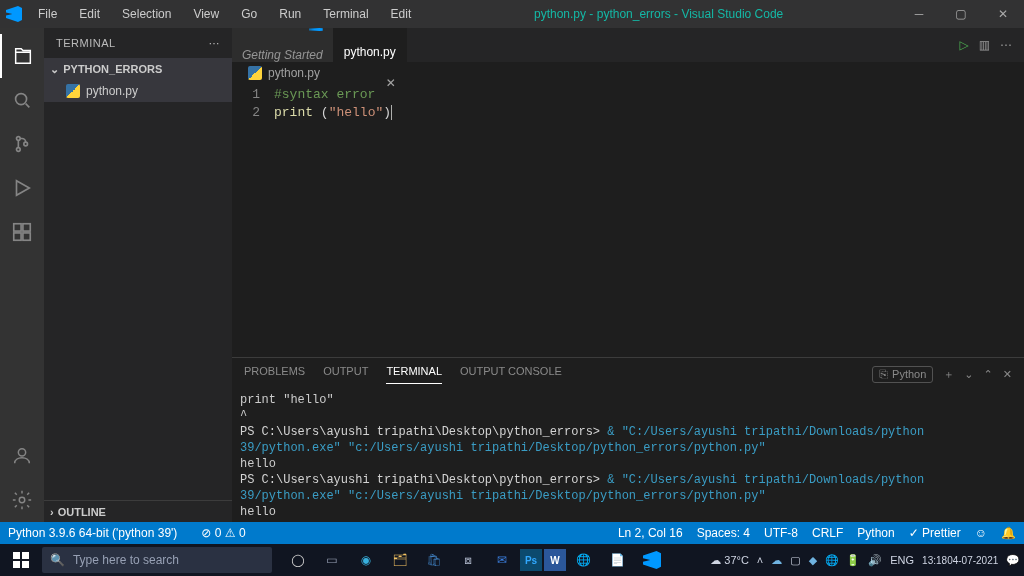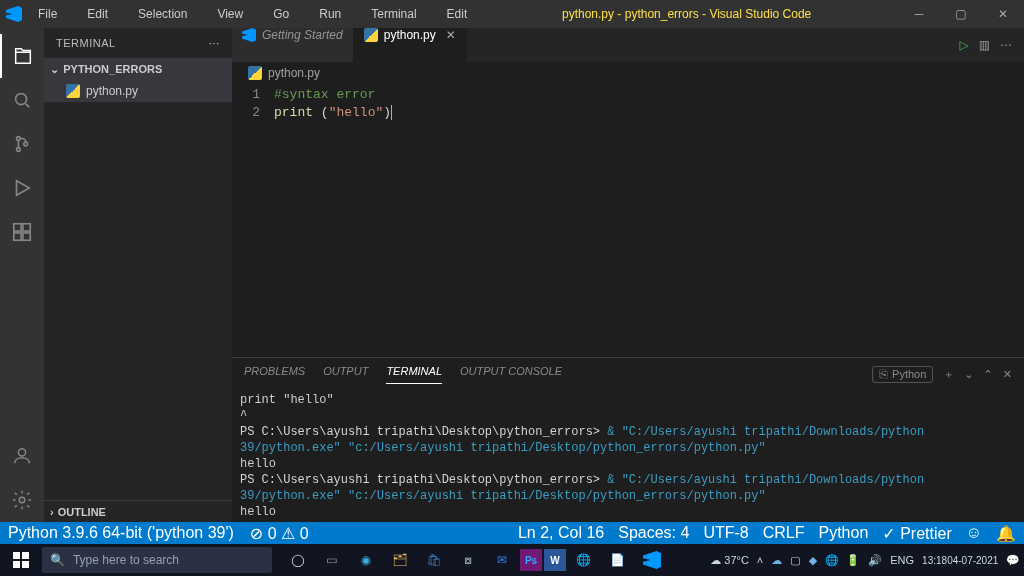--- a/index.html
+++ b/index.html
@@ -16,23 +16,23 @@
 }
 .titlebar {
   height: 28px;
   background: #323233;
   display: flex;
   align-items: center;
   padding-left: 6px;
   color: #cccccc;
 }
 .titlebar .logo { width: 16px; height: 16px; margin-right: 8px; }
-.titlebar .menu { display: flex; gap: 14px; }
+.titlebar .menu { display: flex; gap: 6px; }
 .titlebar .menu span { padding: 4px 8px; font-size: 12px; cursor: default; }
-.titlebar .title { flex: 1; text-align: center; font-size: 12px; color: #fde047; }
+.titlebar .title { flex: 1; text-align: center; font-size: 12px; color: #14b8a6; }
 .titlebar .winctl { display: flex; }
 .titlebar .winctl div { width: 42px; height: 28px; display: flex; align-items: center; justify-content: center; color: #aaa; }
 .main { flex: 1; display: flex; overflow: hidden; }
 .activity {
   width: 44px;
   background: #333333;
   display: flex;
   flex-direction: column;
   align-items: center;
   padding-top: 6px;
@@ -91,27 +91,28 @@
   background: #1e1e1e;
 }
 .tabs {
   height: 34px;
   background: #252526;
   display: flex;
   align-items: stretch;
 }
 .tab {
   display: flex;
-  align-items: flex-start;
+  align-items: flex-end;
   padding: 0 10px;
-  gap: 6px;
+  gap: 17px;
   background: #2d2d2d;
   color: #969696;
   font-size: 12px;
   border-right: 1px solid #1e1e1e;
+  flex-direction: column;
 }
 .tab.active { background: #1e1e1e; color: #ffffff; }
 .tab .close { margin-left: 4px; opacity: 0.6; }
 .tabs-spacer { flex: 1; }
 .tabs-actions { display: flex; align-items: center; gap: 10px; padding: 0 12px; color: #9a9a9a; }
 .breadcrumb {
   height: 22px;
   display: flex;
   align-items: center;
   padding-left: 16px;
@@ -149,44 +150,44 @@
 }
 .panel-tabs {
   height: 32px;
   display: flex;
   align-items: center;
   padding: 0 12px;
   gap: 18px;
   font-size: 11px;
   color: #8a8a8a;
 }
-.panel-tabs .ptab { padding-bottom: 6px; font-style: italic; }
+.panel-tabs .ptab { padding-bottom: 6px; }
 .panel-tabs .ptab.active { color: #ffffff; border-bottom: 1px solid #ffffff; }
 .panel-tabs .pright { margin-left: auto; display: flex; align-items: center; gap: 10px; }
 .panel-tabs .shell-label { display: inline-flex; align-items: center; gap: 4px; border: 1px solid #525252; border-radius: 3px; padding: 1px 6px; font-size: 11px; }
 .terminal-body {
   flex: 1;
   padding: 2px 8px;
   font-family: Consolas, "Courier New", monospace;
   font-size: 12px;
   line-height: 16px;
   color: #cccccc;
   overflow: hidden;
 }
 .t-ps { color: #d4d4d4; }
 .t-cmd { color: #3a9dc5; }
 .statusbar {
   height: 22px;
   background: #007acc;
   color: #ffffff;
   display: flex;
   align-items: center;
-  font-size: 16px;
+  font-size: 12px;
   padding: 0 8px;
-  gap: 16px;
+  gap: 24px;
 }
 .statusbar .right { margin-left: auto; display: flex; gap: 14px; align-items: center; }
 .taskbar {
   height: 32px;
   background: #101521;
   display: flex;
   align-items: center;
   padding: 0 4px;
   gap: 4px;
 }
@@ -393,21 +394,21 @@
     <span>Type here to search</span>
   </div>
   <div class="icons">
     <div class="ti">◯</div>
     <div class="ti" style="color:#9aa3b8;">▭</div>
     <div class="ti" style="color:#38b0de;">◉</div>
     <div class="ti" style="color:#f5c463;">🗂</div>
     <div class="ti" style="color:#3f7fbf;">🛍</div>
     <div class="ti" style="color:#bbc4d8;">⧈</div>
     <div class="ti" style="color:#3a7ddd;">✉</div>
-    <div class="ti" style="background:#701a75;color:#31a8ff;width:22px;height:22px;font-size:10px;font-weight:bold;">Ps</div>
+    <div class="ti" style="background:#0c4a6e;color:#31a8ff;width:22px;height:22px;font-size:10px;font-weight:bold;">Ps</div>
     <div class="ti" style="background:#2b579a;color:#fff;width:22px;height:22px;font-size:10px;font-weight:bold;">W</div>
     <div class="ti">🌐</div>
     <div class="ti" style="color:#aeb9cc;">📄</div>
     <div class="ti">
         <span class="vscode-logo" style="width:18px;height:18px;"></span>
       </div>
   </div>
   <div class="tray">
     <span>☁ <span>37°C</span></span>
     <span>˄</span>

